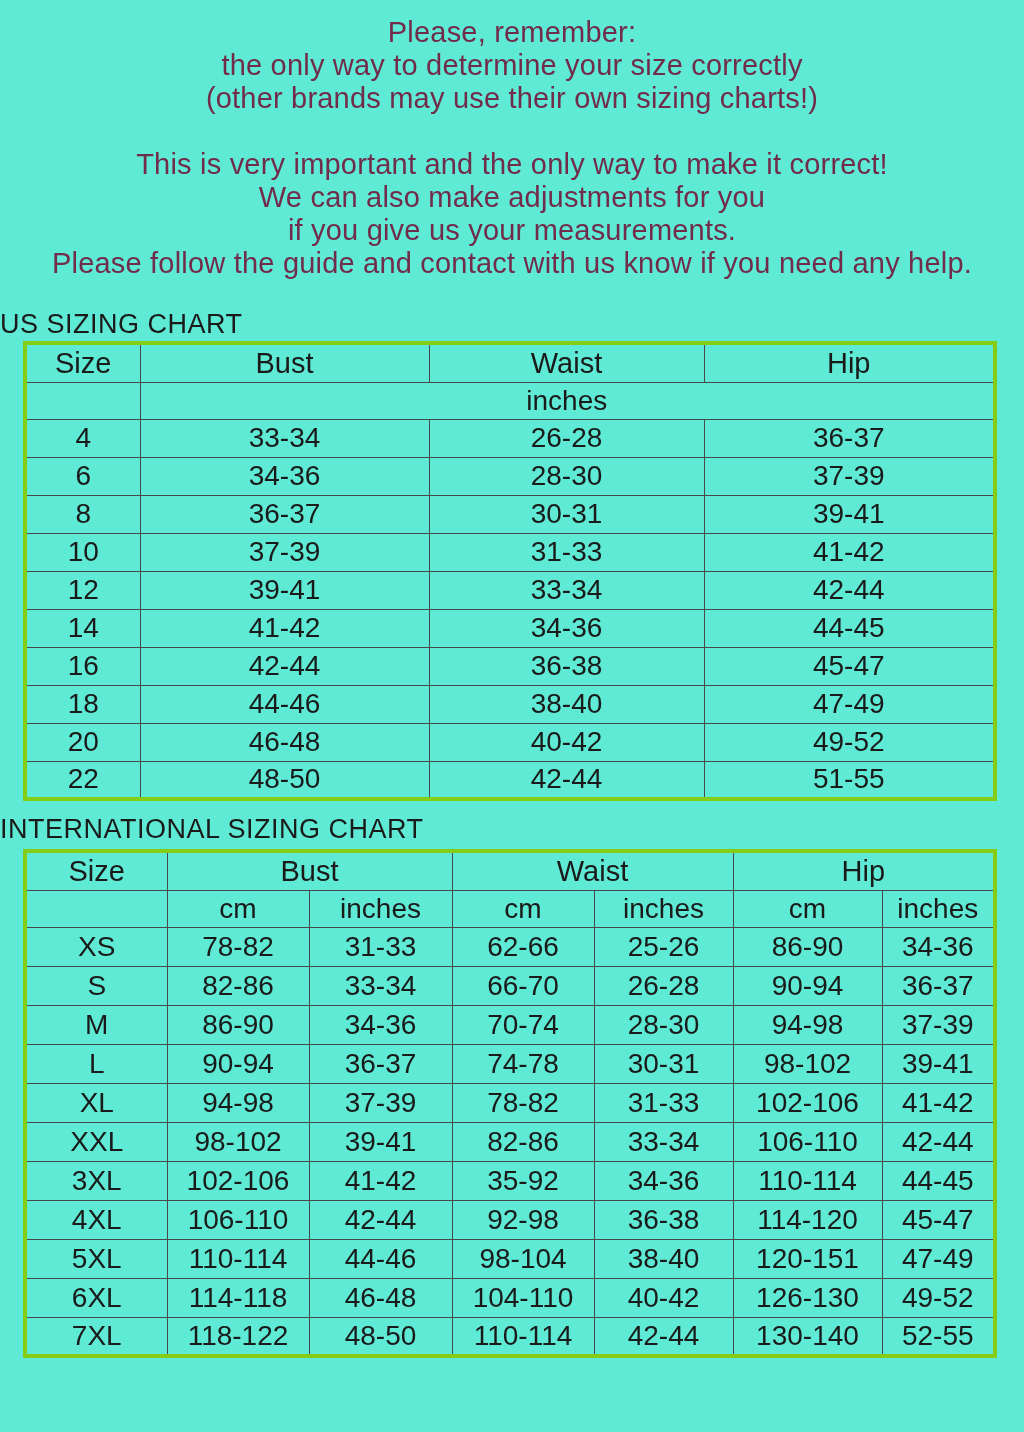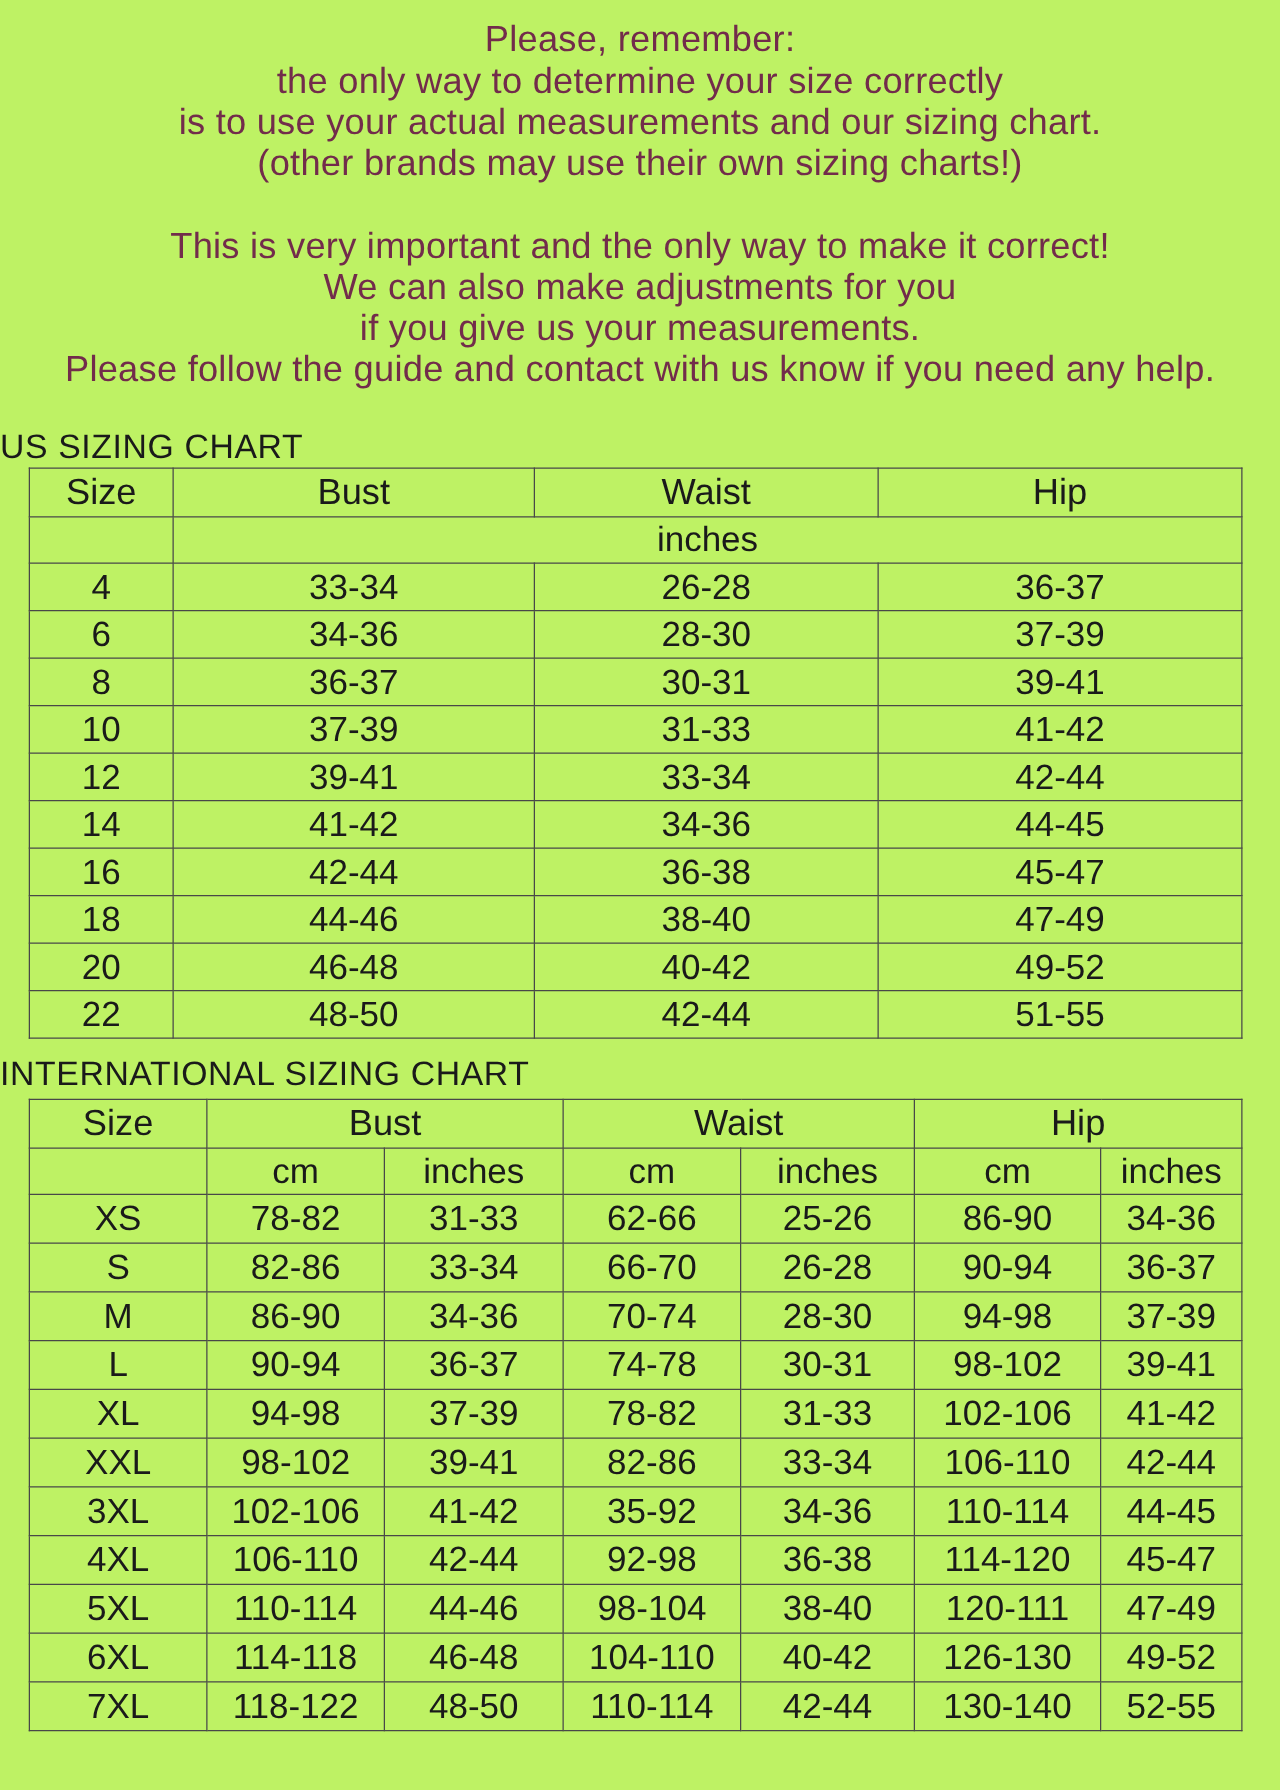--- a/index.html
+++ b/index.html
@@ -4,21 +4,21 @@
 <style>
   html, body {
     margin: 0;
     padding: 0;
     background: #ffffff;
   }
   .page {
     position: relative;
     width: 1024px;
     height: 1432px;
-    background: #bef264;
+    background: #5eead4;
     font-family: "Liberation Sans", sans-serif;
     overflow: hidden;
   }
   .intro {
     padding-top: 16px;
     text-align: center;
     color: #722c4b;
     font-size: 29px;
     line-height: 33px;
     font-weight: 300;
@@ -39,21 +39,21 @@
     letter-spacing: 0.5px;
   }
   .title-us   { margin-top: 29px; margin-bottom: 2px; }
   .title-intl { margin-top: 13px; margin-bottom: 5px; }
 
   table {
     border-collapse: collapse;
     table-layout: fixed;
     width: 970px;
     margin-left: 23px;
-    border: 1px solid #84cc16;
+    border: 4px solid #84cc16;
   }
   th, td {
     border: 1px solid #484848;
     text-align: center;
     vertical-align: middle;
     padding: 0;
     color: #1a1a1a;
     font-weight: 300;
     font-size: 28px;
     overflow: hidden;
@@ -66,21 +66,20 @@
   th { font-size: 29px; }
 </style>
 </head>
 <body>
 
 <div class="page">
 
   <div class="intro">
     <span class="line">Please, remember:</span>
     <span class="line">the only way to determine your size correctly</span>
-    <span class="line">is to use your actual measurements and our sizing chart.</span>
     <span class="line">(other brands may use their own sizing charts!)</span>
     <div class="intro-gap"></div>
     <span class="line">This is very important and the only way to make it correct!</span>
     <span class="line">We can also make adjustments for you</span>
     <span class="line">if you give us your measurements.</span>
     <span class="line">Please follow the guide and contact with us know if you need any help.</span>
   </div>
 
   <div class="section-title title-us">US SIZING CHART</div>
 
@@ -268,21 +267,21 @@
           <td>36-38</td>
           <td>114-120</td>
           <td>45-47</td>
         </tr>
         <tr>
           <td>5XL</td>
           <td>110-114</td>
           <td>44-46</td>
           <td>98-104</td>
           <td>38-40</td>
-          <td>120-111</td>
+          <td>120-151</td>
           <td>47-49</td>
         </tr>
         <tr>
           <td>6XL</td>
           <td>114-118</td>
           <td>46-48</td>
           <td>104-110</td>
           <td>40-42</td>
           <td>126-130</td>
           <td>49-52</td>

